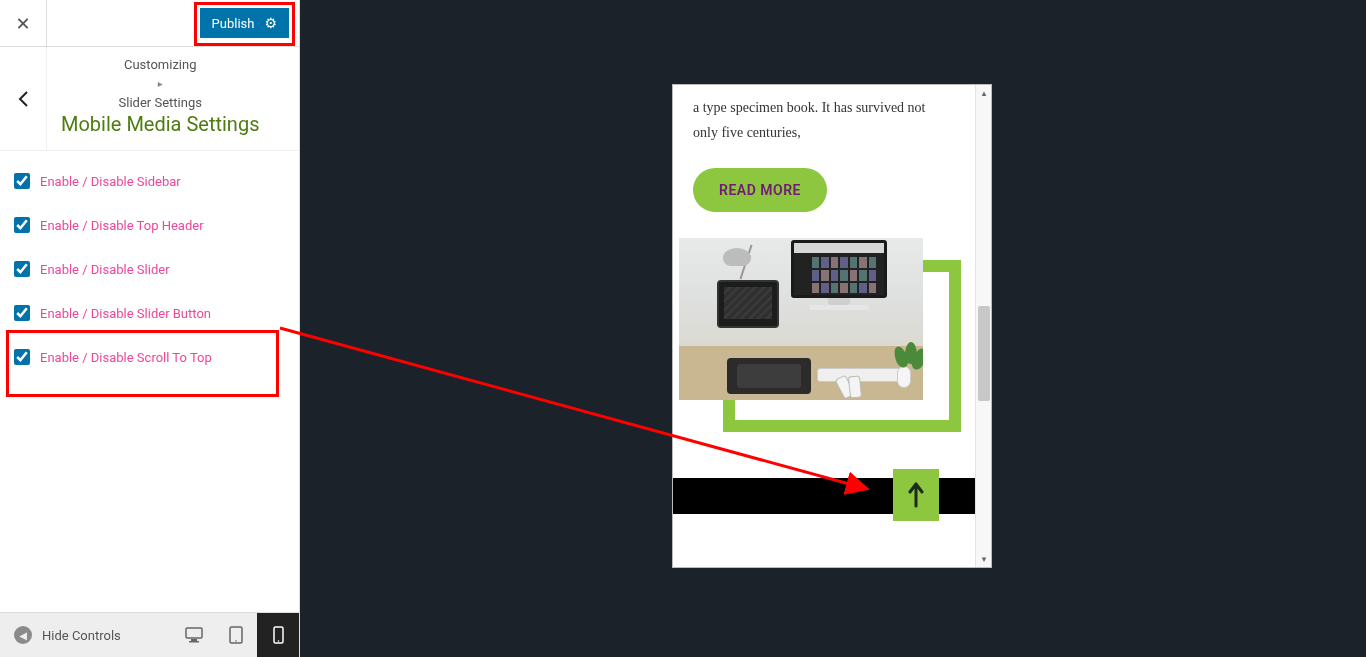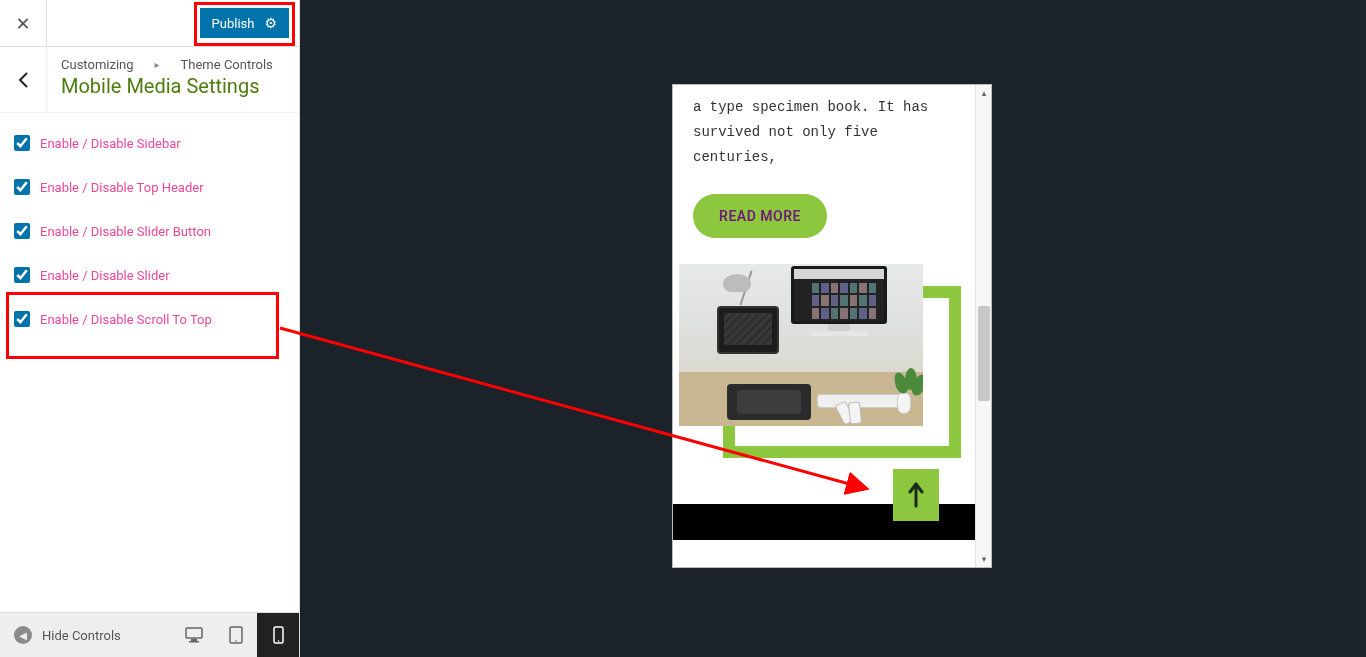--- a/index.html
+++ b/index.html
@@ -11,21 +11,21 @@
 .close-btn { width: 47px; height: 47px; display: flex; align-items: center; justify-content: center; border-right: 1px solid #ddd; cursor: pointer; font-size: 18px; color: #555; }
 .topbar-spacer { flex: 1; }
 .publish-wrap { margin-right: 10px; position: relative; border-radius: 10px; }
 .publish-btn { background: #0073aa; color: #fff; border: none; height: 30px; padding: 0 12px; display: flex; align-items: center; gap: 10px; cursor: pointer; font-size: 13px; }
 .publish-btn .gear { font-size: 14px; }
 .highlight-publish { position: absolute; border: 3px solid red; top: -6px; left: -6px; right: -6px; bottom: -8px; pointer-events: none; }
 
 .breadcrumb-row { display: flex; border-bottom: 1px solid #eee; }
 .back-btn { width: 47px; display: flex; align-items: center; justify-content: center; border-right: 1px solid #eee; cursor: pointer; font-size: 18px; color: #222; }
 .crumb-block { padding: 10px 14px 14px; }
-.crumb-line { font-size: 13px; color: #555; display: flex; align-items: center; gap: 21px; }
+.crumb-line { font-size: 13px; color: #555; display: flex; align-items: center; gap: 6px; flex-direction: column; }
 .crumb-sep { font-size: 10px; color: #888; }
 .panel-title { font-size: 20px; color: #4d7c0f; font-weight: 400; margin-top: 2px; }
 
 .controls { padding: 8px 0; }
 .control-item { display: flex; align-items: center; gap: 10px; padding: 14px 14px; position: relative; }
 .control-item input[type=checkbox] { width: 16px; height: 16px; accent-color: #0073aa; cursor: pointer; }
 .control-label { font-size: 13px; color: #ec4899; }
 .highlight-scroll { position: absolute; border: 3px solid red; left: 6px; right: 20px; top: -5px; bottom: -18px; pointer-events: none; }
 
 .sidebar-flex { flex: 1; }
@@ -39,21 +39,21 @@
 
 
 .preview-area { width: 1066px; height: 657px; background: #1b2229; position: relative; }
 .phone-frame { position: absolute; left: 372px; top: 84px; width: 320px; height: 484px; background: #fff; border: 1px solid #bbb; overflow: hidden; }
 .phone-scroll { position: absolute; right: 0; top: 0; width: 16px; height: 100%; background: #f7f7f7; border-left: 1px solid #e3e3e3; }
 .phone-thumb { position: absolute; width: 12px; left: 2px; top: 221px; height: 95px; background: #c8c8c8; border-radius: 2px; }
 .phone-scroll-up { position: absolute; top: 0; width: 16px; height: 16px; text-align: center; font-size: 9px; color: #666; line-height: 16px; }
 .phone-scroll-down { position: absolute; bottom: 0; width: 16px; height: 16px; text-align: center; font-size: 9px; color: #666; line-height: 16px; }
 
 .phone-content { position: relative; width: 300px; padding: 10px 20px 0; }
-.content-text { font-size: 14px; color: #333; line-height: 1.8; font-family: Liberation Mono, monospace; }
+.content-text { font-size: 14px; color: #333; line-height: 1.8; font-family: Liberation Serif, serif; }
 .read-more { margin-top: 23px; background: #8dc63f; color: #701a75; border: none; border-radius: 999px; padding: 14px 26px; font-size: 14px; font-weight: 600; letter-spacing: 0.5px; cursor: pointer; }
 
 .image-block { margin-top: 26px; position: relative; height: 200px; }
 .green-border { position: absolute; right: -8px; top: 22px; width: 238px; height: 172px; border: 12px solid #8dc63f; }
 .desk-img { position: absolute; left: -14px; top: 0; width: 244px; height: 162px; background: linear-gradient(180deg,#e8eaea 0%,#dfe1e0 35%,#d6d1c2 100%); overflow: hidden; }
 .lamp { position: absolute; left: 40px; top: 6px; width: 44px; height: 44px; }
 .lamp .arm { position: absolute; left: 26px; top: 0; width: 2px; height: 36px; background: #999; transform: rotate(18deg); }
 .lamp .head { position: absolute; left: 4px; top: 4px; width: 28px; height: 18px; border-radius: 50% 50% 8px 8px; background: #bcbcbc; }
 .monitor { position: absolute; left: 112px; top: 2px; width: 96px; height: 76px; }
 .monitor .screen { width: 96px; height: 58px; background: #222; border: 3px solid #1a1a1a; border-radius: 3px; position: relative; overflow: hidden; }
@@ -105,42 +105,42 @@
   <div class="breadcrumb-row">
     <div class="back-btn">
       <svg width="10" height="16" viewBox="0 0 10 16">
           <path d="M9 1 L2 8 L9 15" stroke="#222" stroke-width="2" fill="none"></path>
         </svg>
     </div>
     <div class="crumb-block">
       <div class="crumb-line">
         <span>Customizing</span>
         <span class="crumb-sep">▸</span>
-        <span>Theme Controls</span>
+        <span>Slider Settings</span>
       </div>
       <div class="panel-title">Mobile Media Settings</div>
     </div>
   </div>
 
   <div class="controls">
       <label class="control-item">
         <input type="checkbox" checked="" style="">
         <span class="control-label">Enable / Disable Sidebar</span>
       </label>
       <label class="control-item">
         <input type="checkbox" checked="" style="">
         <span class="control-label">Enable / Disable Top Header</span>
       </label>
       <label class="control-item">
         <input type="checkbox" checked="" style="">
+        <span class="control-label">Enable / Disable Slider</span>
+      </label>
+      <label class="control-item">
+        <input type="checkbox" checked="" style="">
         <span class="control-label">Enable / Disable Slider Button</span>
-      </label>
-      <label class="control-item">
-        <input type="checkbox" checked="" style="">
-        <span class="control-label">Enable / Disable Slider</span>
       </label>
       <label class="control-item">
         <input type="checkbox" checked="" style="">
         <span class="control-label">Enable / Disable Scroll To Top</span>
         <div class="highlight-scroll"></div>
       </label>
     </div>
 
   <div class="sidebar-flex"></div>
 

